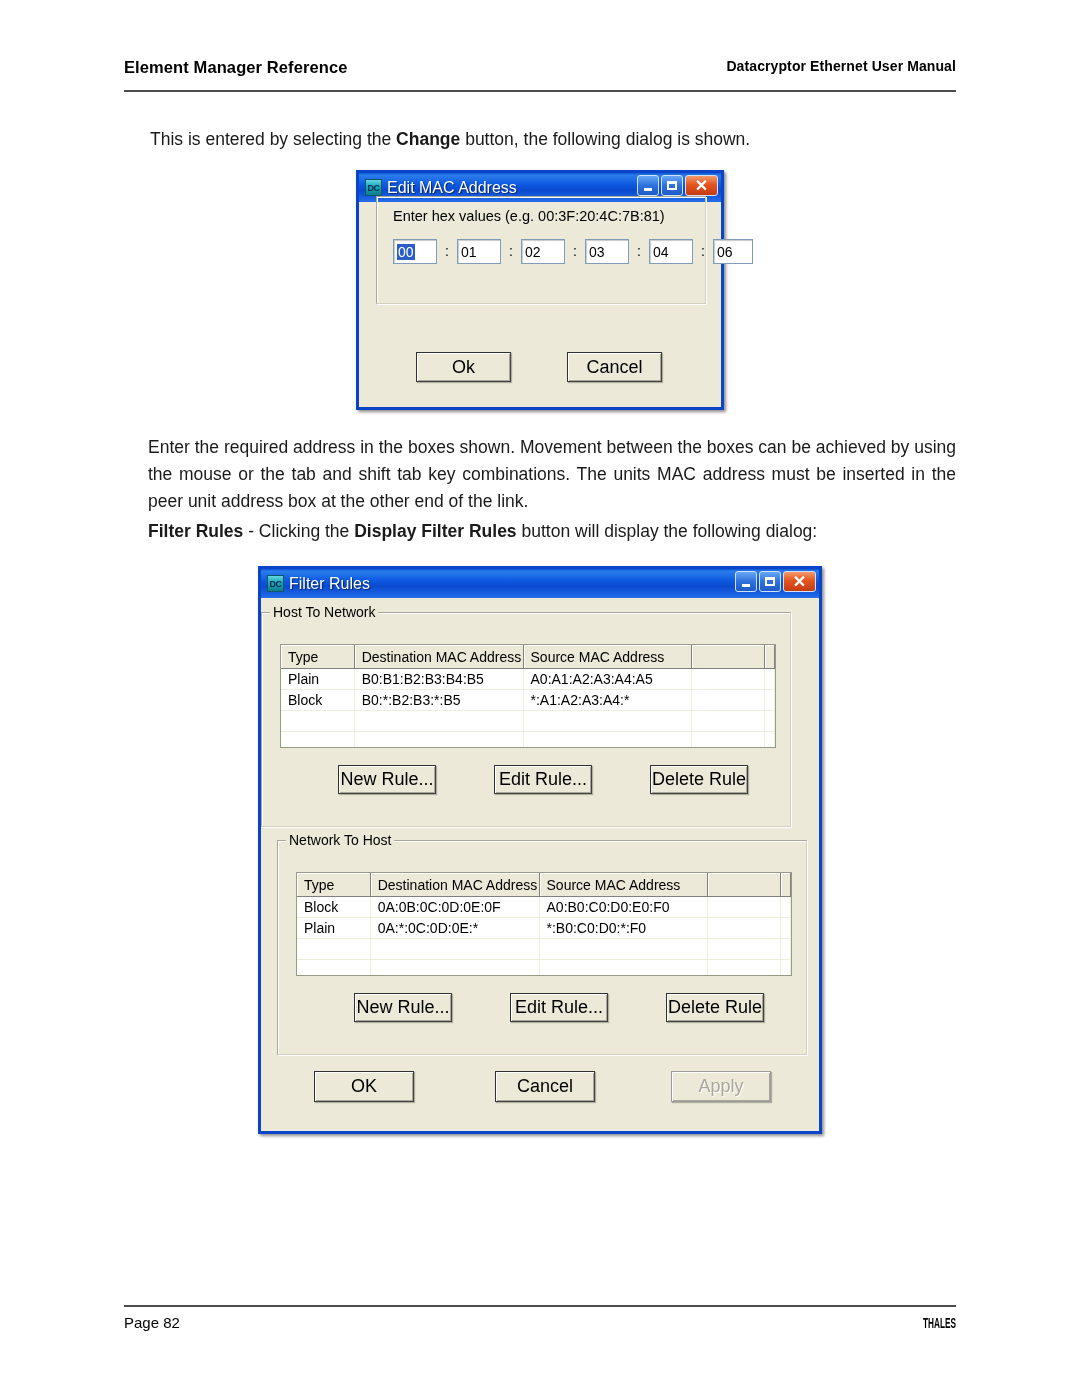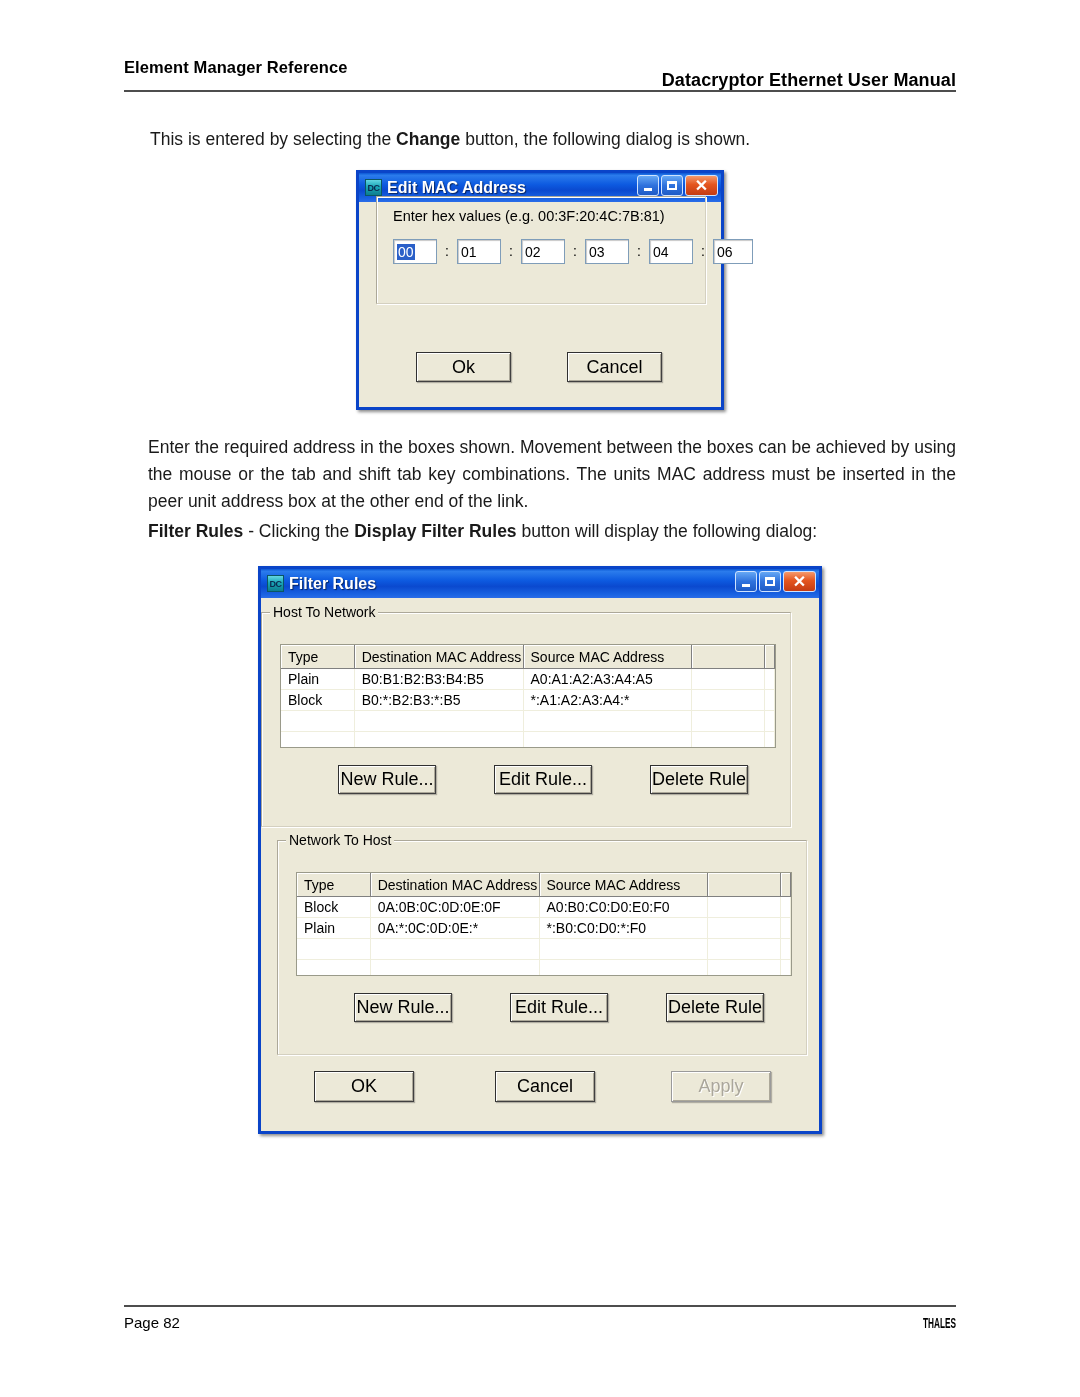--- a/index.html
+++ b/index.html
@@ -29,22 +29,22 @@
     position: absolute;
     left: 0;
     top: 0;
     font-size: 16.5px;
     font-weight: bold;
     letter-spacing: 0.1px;
   }
   .hdr-right {
     position: absolute;
     right: 0;
-    top: 12px;
-    font-size: 18px;
+    top: 0;
+    font-size: 14px;
     font-weight: bold;
     letter-spacing: 0.1px;
     margin-left: 29px;
   }
 
   .page-footer {
     position: absolute;
     left: 124px;
     top: 1305px;
     width: 832px;
@@ -130,21 +130,21 @@
     font-size: 9px;
     font-weight: bold;
     color: #0a2a50;
     letter-spacing: -0.5px;
     flex: none;
     box-sizing: border-box;
   }
   .title-text {
     color: #ffffff;
     font-size: 16px;
-    font-weight: bold;
+    font-weight: normal;
     text-shadow: 1px 1px 1px rgba(0,0,0,0.55);
     white-space: nowrap;
   }
   .title-buttons {
     position: absolute;
     right: 3px;
     top: 2px;
     display: flex;
     gap: 2px;
   }

